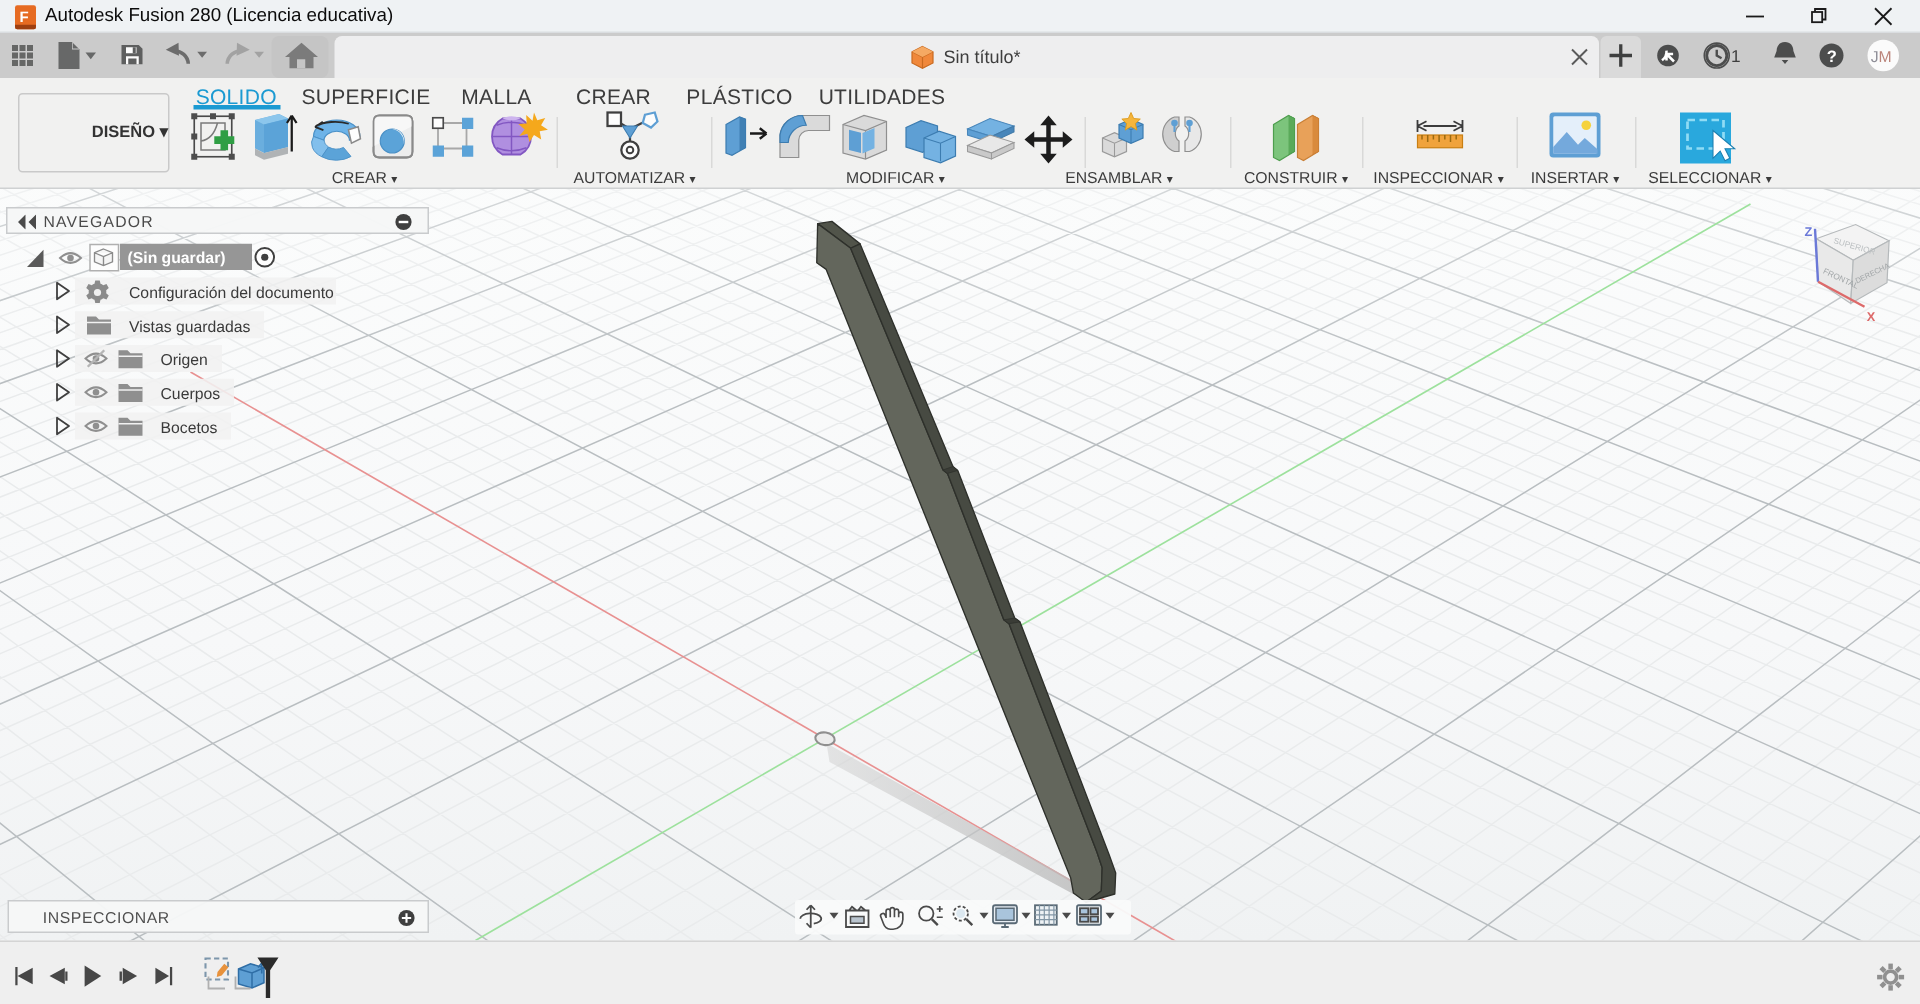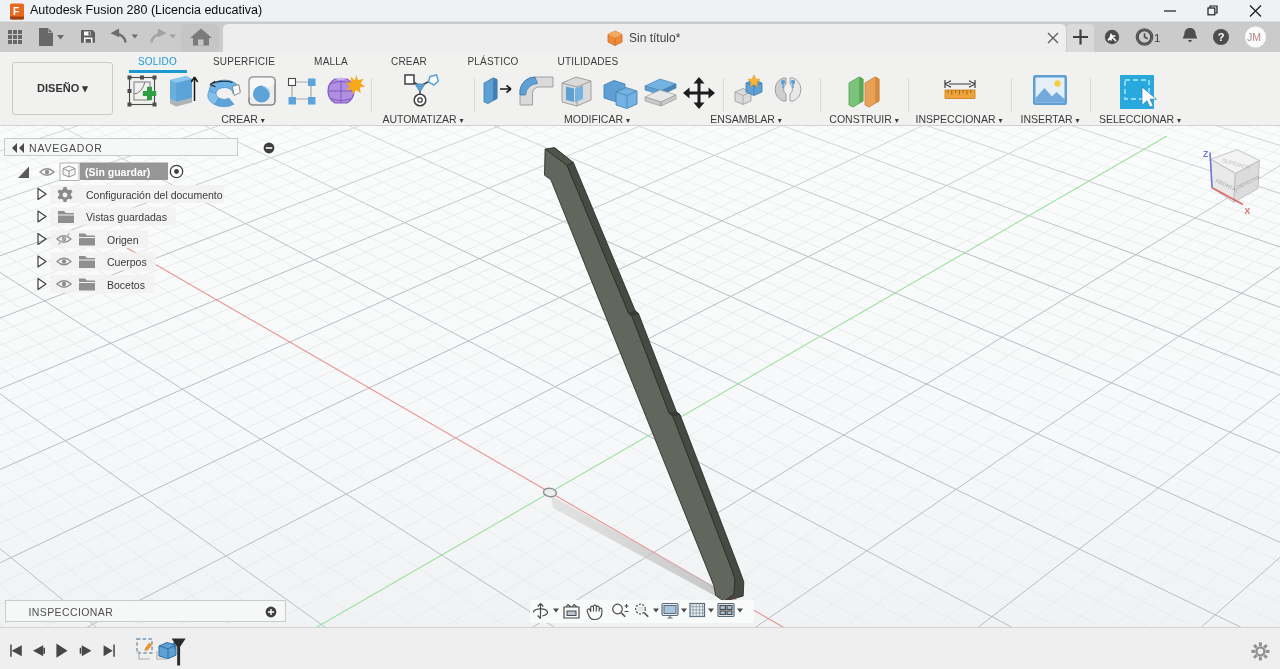--- a/index.html
+++ b/index.html
@@ -1,24 +1,24 @@
 <!DOCTYPE html>
 <html><head><meta charset="utf-8"><style>
 *{margin:0;padding:0;box-sizing:border-box}
 html,body{width:1280px;height:669px;overflow:hidden;font-family:"Liberation Sans",sans-serif;position:relative;background:#efefef}
 .abs{position:absolute}
 #titlebar{left:0;top:0;width:1280px;height:22px;background:#eff2f4;border-bottom:1px solid #dadde0}
 #title{left:30px;top:3px;font-size:12.5px;color:#0b0b0b}
 #qat{left:0;top:22px;width:1280px;height:30px;background:#cbcbcb}
 #tab{left:223px;top:24px;width:843px;height:28px;background:#eeeeef;border-radius:5px 5px 0 0}
 #ribbon{left:0;top:52px;width:1280px;height:74px;background:#f1f1f0;border-bottom:1px solid #cfd1d2}
-.rtab{top:56px;font-size:10px;color:#3c3c3c;letter-spacing:.2px}
+.rtab{top:56px;font-size:14px;color:#3c3c3c;letter-spacing:.2px}
 .glabel{top:113px;font-size:10.5px;color:#3b3b3b;white-space:nowrap}
 .gsep{top:78px;width:1px;height:34px;background:#d9d9d8}
-#dbtn{left:12px;top:62px;width:101px;height:53px;border:1px solid #c9c9c9;border-radius:3px;font-size:11px;font-weight:bold;color:#333;text-align:center;line-height:51px}
+#dbtn{left:12px;top:62px;width:101px;height:53px;border:1px solid #c9c9c9;border-radius:3px;font-size:11px;font-weight:bold;color:#333;text-align:right;line-height:51px}
 #canvas{left:0;top:126px;width:1280px;height:501px;background:linear-gradient(180deg,#fbfcfc 0%,#f7f8f9 60%,#f0f2f3 100%)}
 #timeline{left:0;top:627px;width:1280px;height:42px;background:#efefef;border-top:1px solid #d4d4d4}
 .panel{background:rgba(246,247,247,.96);border:1px solid #c9cbcd}
 .tx{position:absolute;white-space:nowrap}
 </style></head>
 <body>
 <svg class="abs" id="canvas" width="1280" height="501" viewBox="0 0 1280 501">
 <defs>
 <linearGradient id="shg" x1="0" y1="0" x2="1" y2="0">
 <stop offset="0" stop-color="#d3d3d3" stop-opacity=".55"></stop>
@@ -280,21 +280,21 @@
 <rect x="2.5" y="2.5" width="29" height="25" rx="1" fill="#e4effa"></rect>
 <circle cx="24.5" cy="8.5" r="3.2" fill="#f5d23c"></circle>
 <path d="M2.5,23 l9,-10 7.5,8.5 4.5,-4.5 8.5,7.5 0,3 h-29.5 Z" fill="#74a9dc"></path>
 </g>
 <g transform="translate(1120,23)">
 <rect x="0" y="0" width="34" height="34" fill="#29a8dd"></rect>
 <rect x="5" y="5" width="24" height="19" fill="none" stroke="#90dcf5" stroke-width="1.8" stroke-dasharray="5 3"></rect>
 <path d="M22,12 l0,18.5 4.8,-4.8 3.2,6.5 3.2,-1.7 -3.2,-6.3 6.5,0 Z" fill="#fff" stroke="#1b7fb0" stroke-width=".7"></path>
 </g>
 </svg>
-<div class="abs panel" style="left:4px;top:138px;width:234px;height:18px">
+<div class="abs panel" style="left:4px;top:138px;width:282px;height:18px">
 <svg class="abs" style="left:6px;top:4px" width="16" height="10" viewBox="0 0 16 10">
       <path d="M6,0 L1,5 L6,10 Z M13,0 L8,5 L13,10 Z" fill="#4a4a4a"></path>
     </svg>
 <div class="tx" style="left:24px;top:2.5px;font-size:10.5px;color:#4a4a4a;letter-spacing:.8px">NAVEGADOR</div>
 <svg class="abs" style="left:258px;top:3px" width="12" height="12" viewBox="0 0 12 12">
       <circle cx="6" cy="6" r="5.4" fill="#3f3f3f"></circle>
       <rect x="2.8" y="5.2" width="6.4" height="1.6" fill="#fff"></rect>
     </svg>
 </div>
 <svg class="abs" style="left:0;top:126px" width="300" height="180" viewBox="0 0 300 180">

